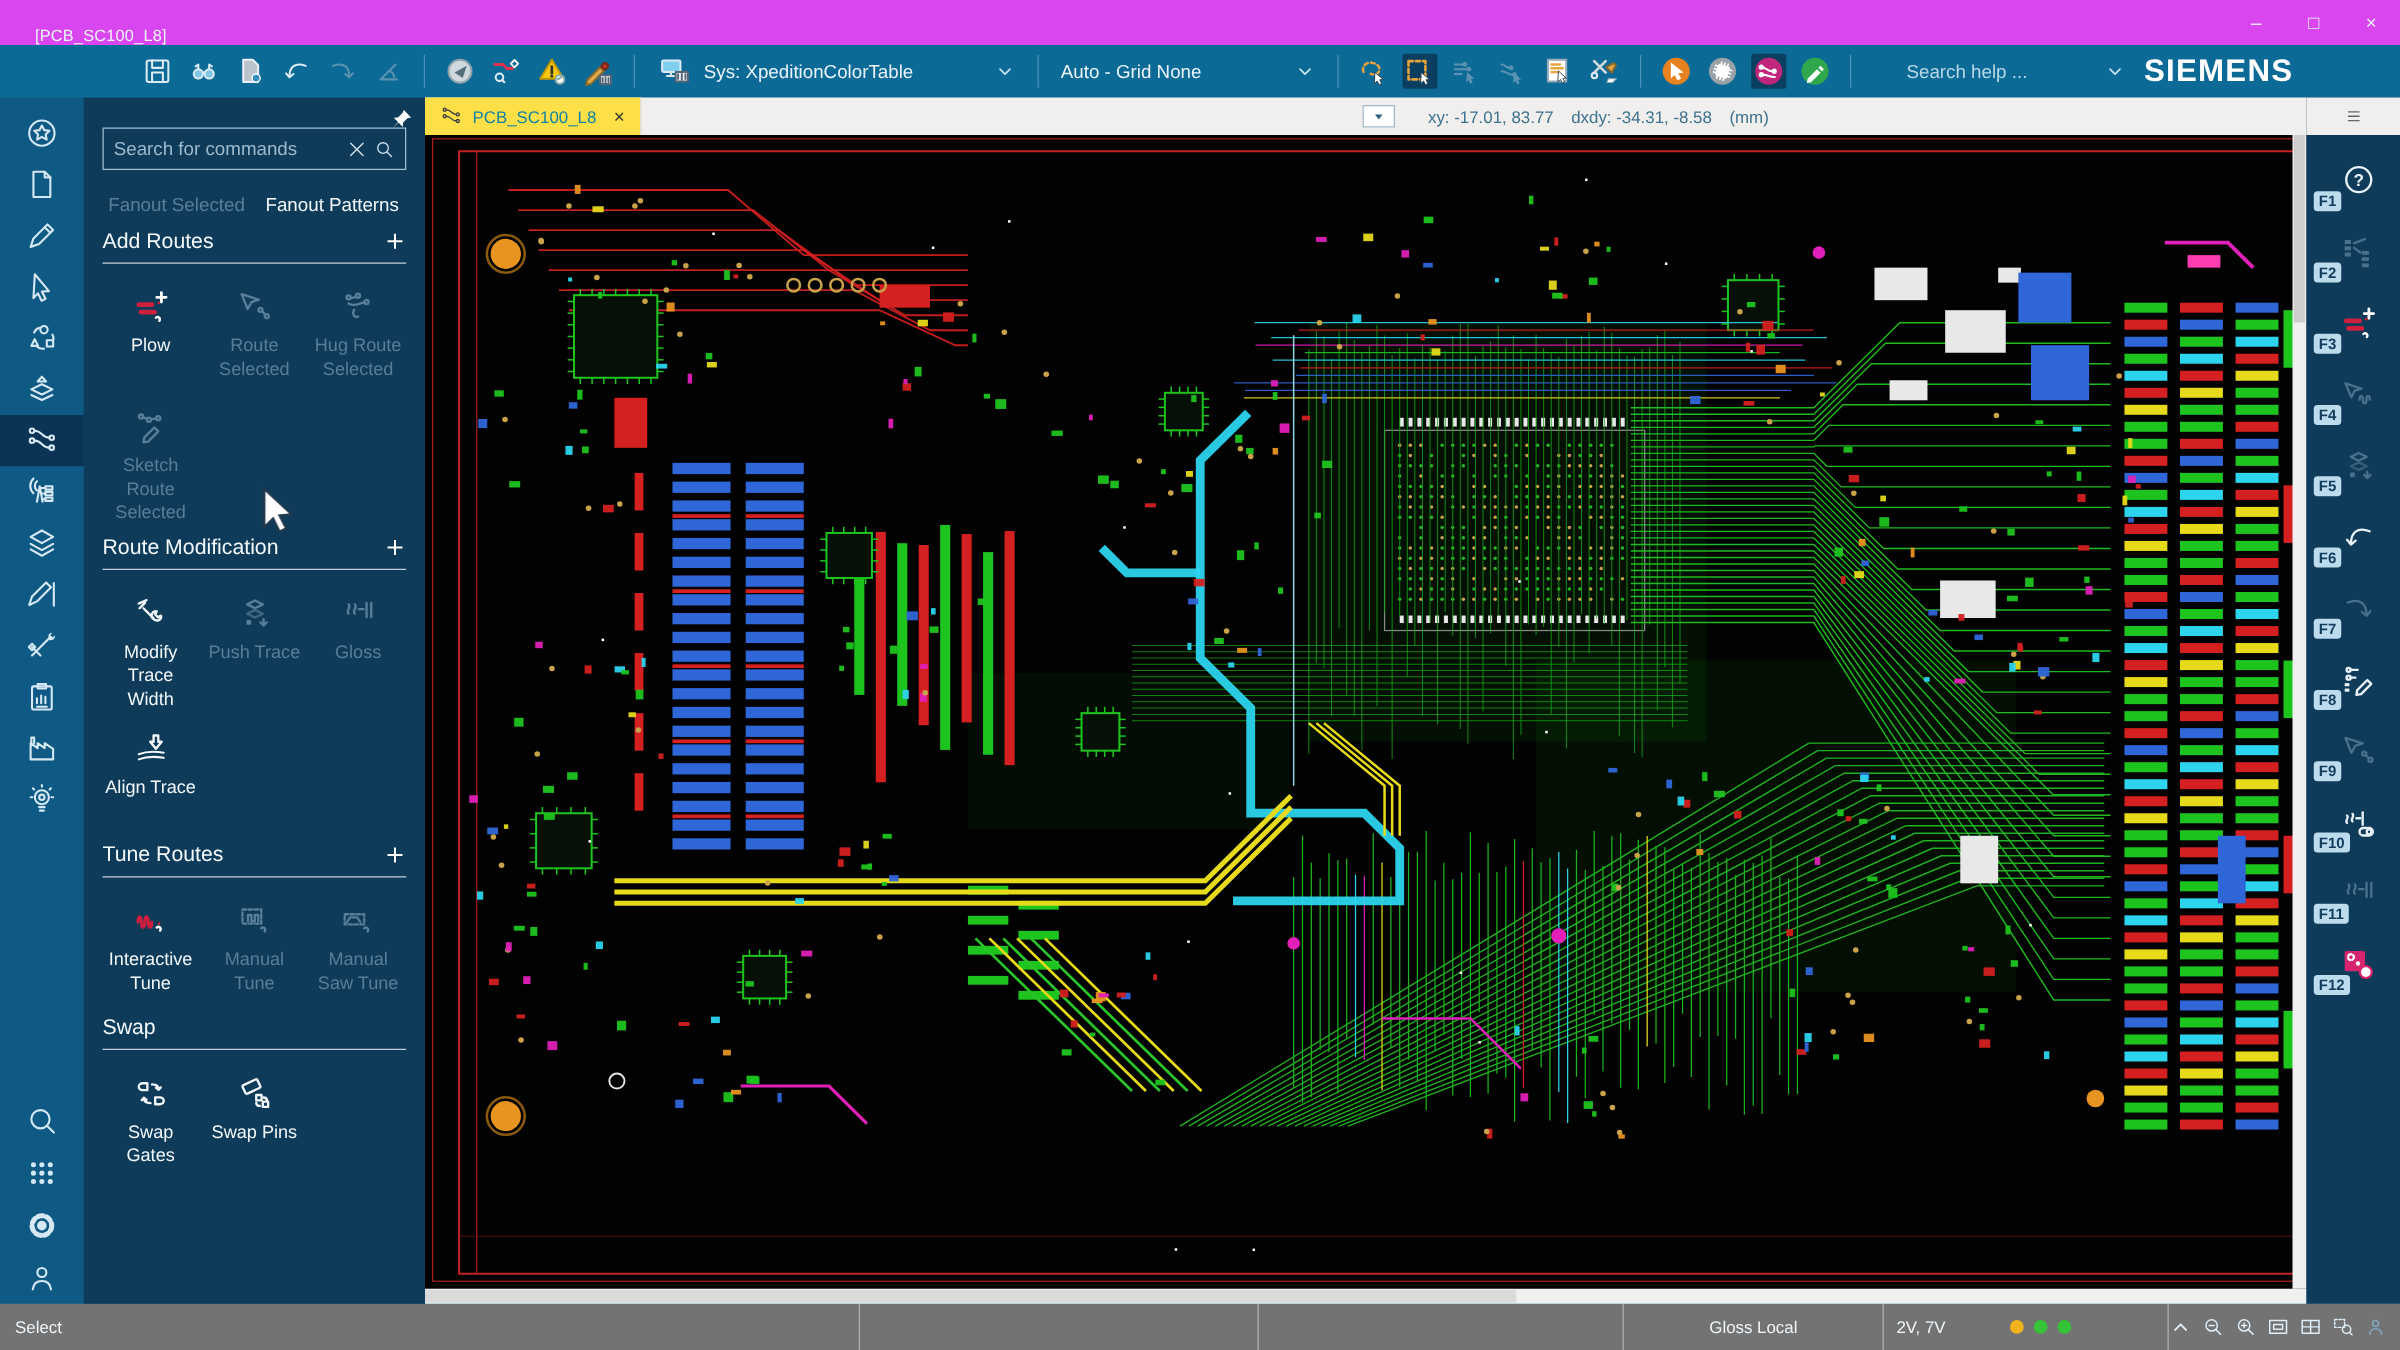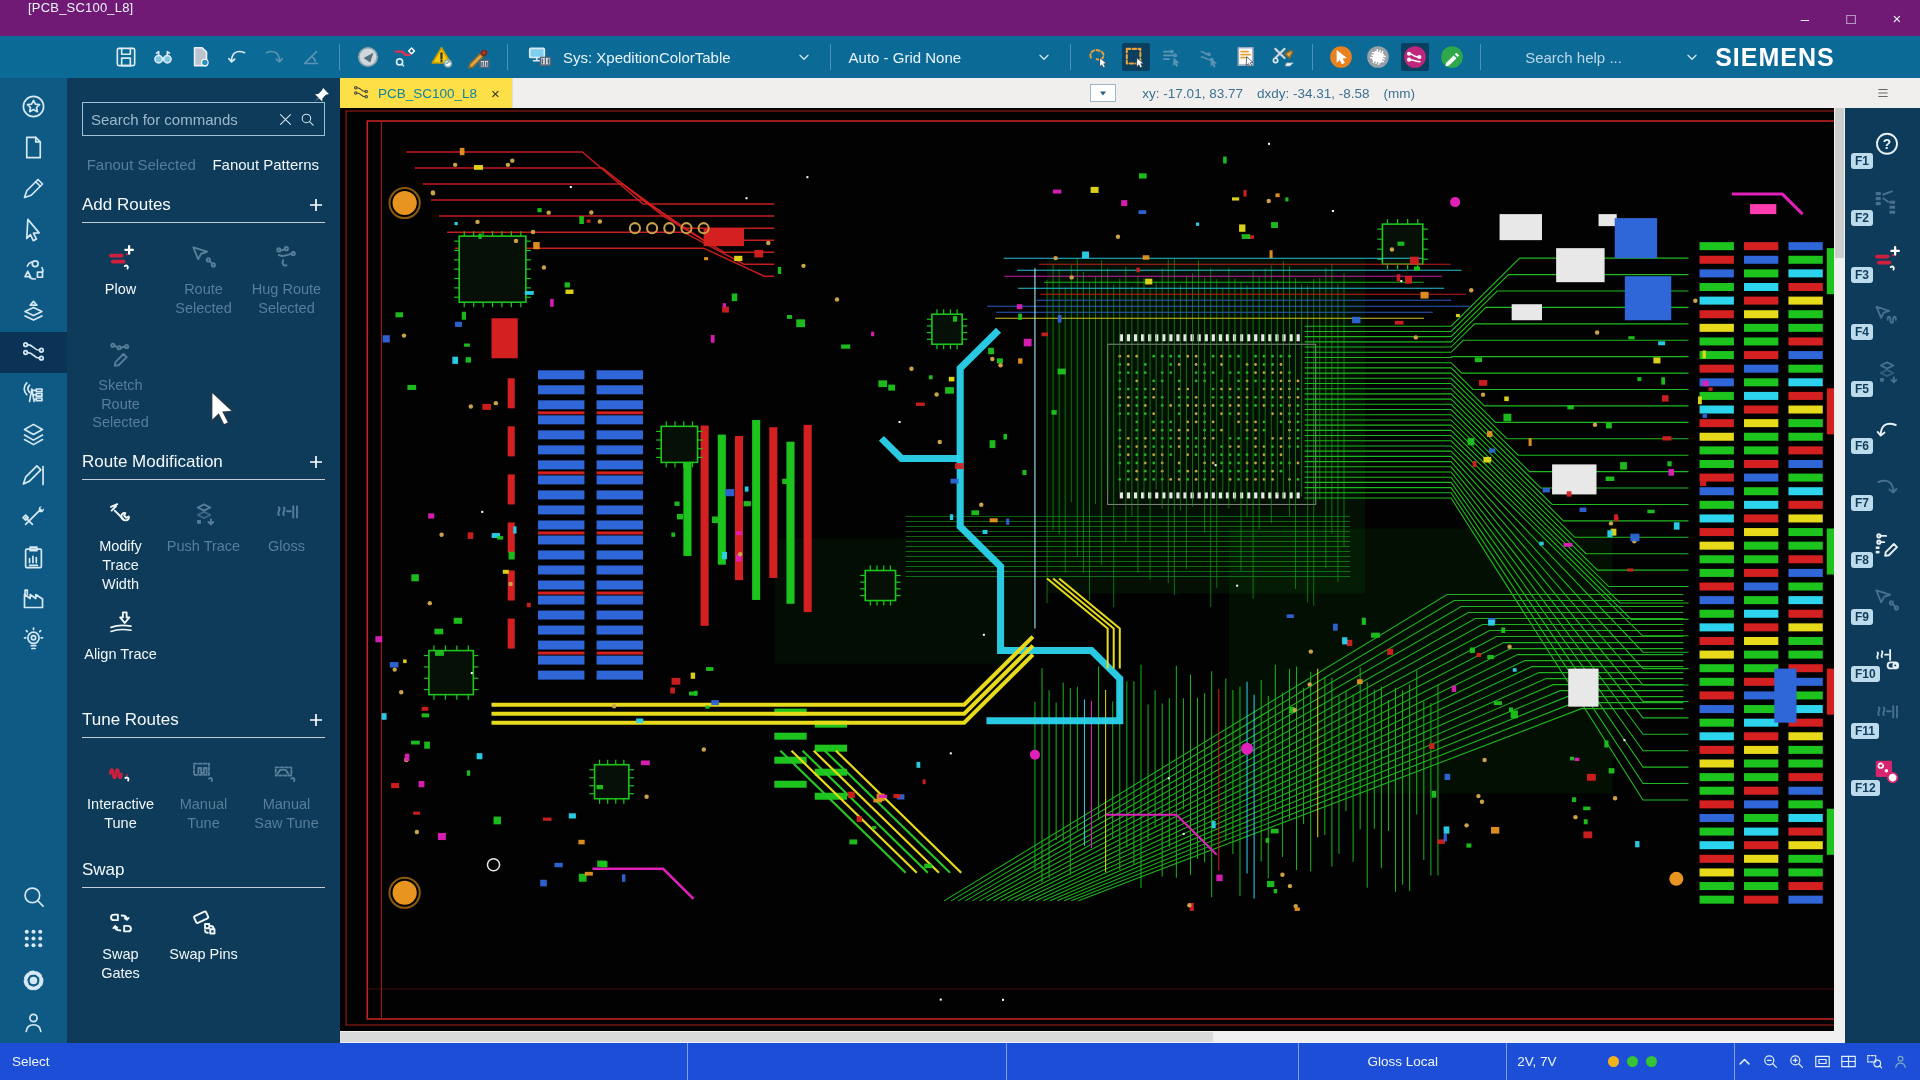--- a/index.html
+++ b/index.html
@@ -1,21 +1,21 @@
 <!DOCTYPE html>
 <html><head>
 <meta charset="utf-8">
 <style>
   * { margin:0; padding:0; box-sizing:border-box; }
   html,body { width:1920px; height:1080px; overflow:hidden; background:#0c6a97;
     font-family:"Liberation Sans", sans-serif; }
   .app { width:1920px; height:1080px; display:flex; flex-direction:column; }
 
   
-  .titlebar { height:36px; background:#701a75; display:flex; align-items:flex-start; flex:none; }
+  .titlebar { height:36px; background:#d946ef; display:flex; align-items:flex-end; flex:none; }
   .titlebar .title { color:#eaf4fa; font-size:13px; margin-left:28px; letter-spacing:.2px; }
   .wincontrols { margin-left:auto; display:flex; }
   .wincontrols span { width:46px; height:36px; display:flex; align-items:center; justify-content:center;
     color:#e8f2f8; font-size:15px; cursor:default; }
 
   
   .toolbar { height:42px; background:#0c6a97; display:flex; align-items:center;
     padding-left:112px; gap:9px; flex:none; }
   .tbi { width:28px; height:28px; display:flex; align-items:center; justify-content:center;
     color:#dcebf4; flex:none; border-radius:2px; padding:1px; }
@@ -44,21 +44,21 @@
   .panel { width:273px; background:#0e3b59; position:relative; padding:0 15px; flex:none; overflow:hidden; }
   .panel .pin { position:absolute; top:8px; right:9px; width:20px; height:20px; color:#fff; }
   .searchbox { margin-top:24px; height:34px; border:1px solid #9fc0d4; display:flex; align-items:center;
     padding:0 8px; gap:5px; }
   .searchbox input { flex:1; background:transparent; border:none; outline:none; color:#d7e7f1;
     font-size:15px; font-family:"Liberation Sans", sans-serif; min-width:0; }
   .searchbox input::placeholder { color:#9db9cc; }
   .sbx-ic { width:17px; height:17px; color:#cfe2ee; flex:none; }
   .partial-row { display:grid; grid-template-columns:1fr 1fr; margin-top:20px; column-gap:6px; }
   .partial-row .pl { text-align:center; font-size:15px; line-height:1.25; }
-  .section { margin-top:20px; }
+  .section { margin-top:8px; }
   .sec-head { display:flex; align-items:center; color:#f4f9fc; font-size:17px;
     border-bottom:1px solid rgba(255,255,255,.75); padding-bottom:7px; }
   .sec-plus { margin-left:auto; width:18px; height:18px; color:#fff; }
   .sec-grid { display:grid; grid-template-columns:1fr 1fr 1fr; column-gap:6px; row-gap:8px; margin-top:14px; }
   .cmd-item { display:flex; flex-direction:column; align-items:center; text-align:center; gap:7px;
     min-height:88px; padding-top:6px; cursor:default; }
   .cmd-item .pii { width:30px; height:30px; }
   .cmd-item .cl { font-size:14.5px; line-height:1.3; }
   .on  { color:#f2f7fa; }
   .off { color:#587e99; }
@@ -91,21 +91,21 @@
   .rrail-top svg { width:14px; height:14px; }
   #fkeys { padding-top:8px; }
   .fkey { height:57px; position:relative; display:flex; align-items:center; justify-content:center; }
   .fkey .fki { width:30px; height:30px; margin-left:8px; }
   .fkey .badge { position:absolute; left:6px; bottom:4px; background:#bcdcee; color:#123c5c;
     font-size:12px; font-weight:700; padding:1px 4px; border-radius:3px; line-height:1.2; }
   .fk-white { color:#e8f2f8; }
   .fk-dim { color:#49708c; }
 
   
-  .statusbar { height:37px; background:#1d4ed8; display:flex; align-items:stretch; flex:none;
+  .statusbar { height:37px; background:#737373; display:flex; align-items:stretch; flex:none;
     color:#eef6fb; font-size:13.5px; }
   .seg { display:flex; align-items:center; border-right:1px solid rgba(255,255,255,.45); }
   .seg.last { border-right:none; flex:1; justify-content:flex-end; gap:7px; padding-right:10px; }
   .sbi { width:19px; height:19px; color:#dfeef8; }
   .sbi.dim { color:#7fa8c2; }
   .dot { width:11px; height:11px; border-radius:50%; }
 
   .cursor-overlay { position:fixed; left:205px; top:388px; width:38px; height:44px; z-index:50; pointer-events:none; }
 </style>
 </head>

